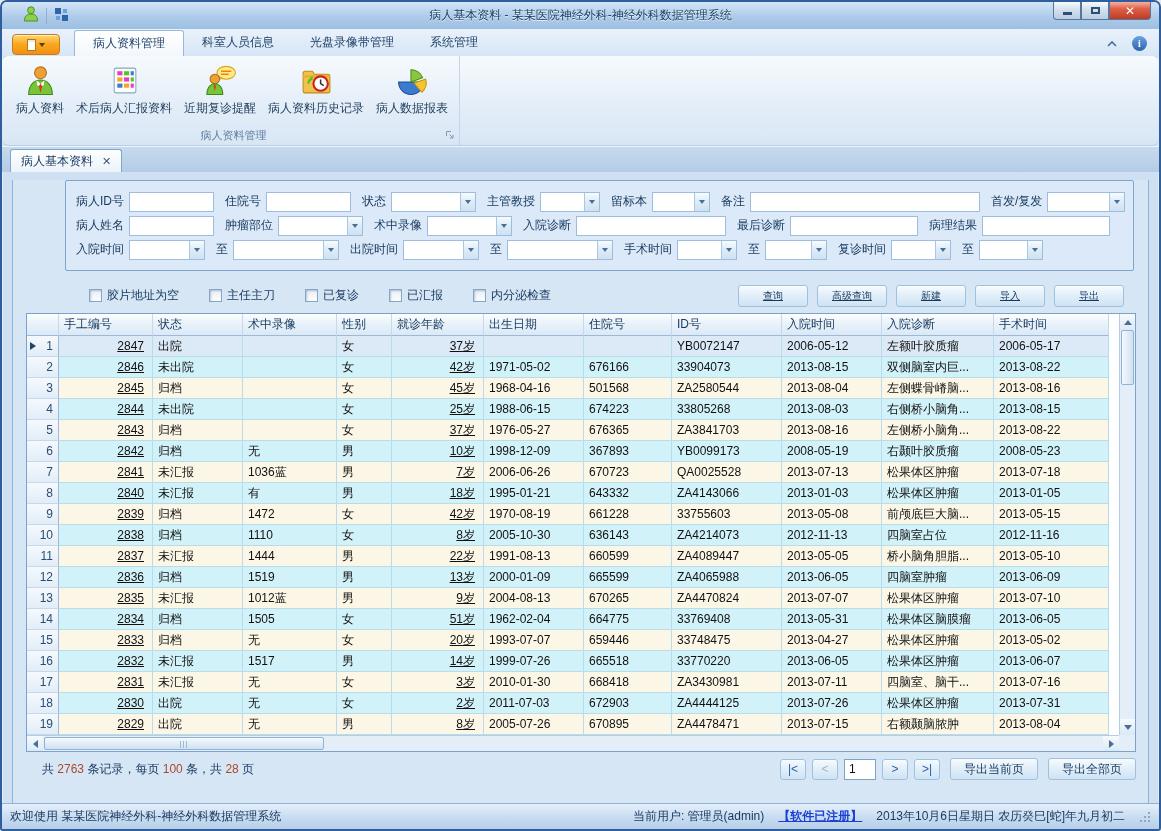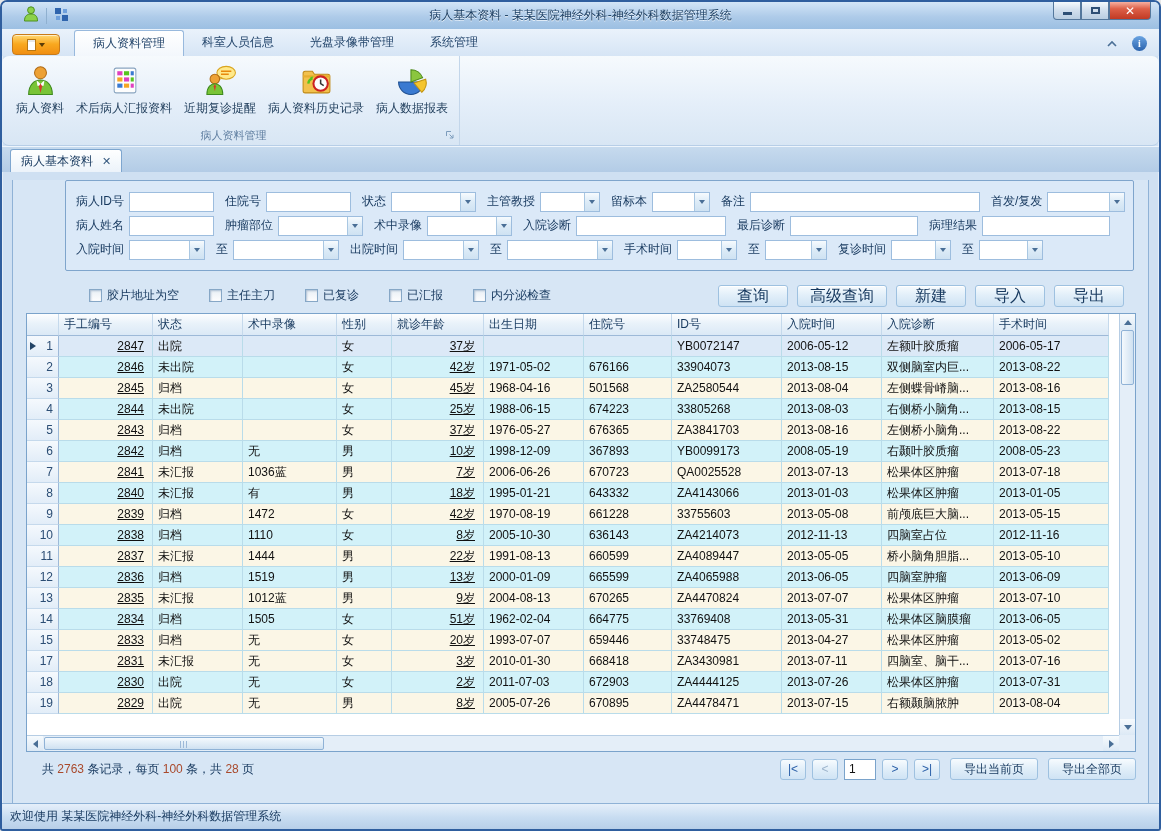--- a/index.html
+++ b/index.html
@@ -60,22 +60,22 @@
   .combo .cfill{flex:1;}
   .combo .cbtn{width:15px;background:linear-gradient(#f7fbfe,#dcebf7 50%,#cfe2f2);border-left:1px solid #a9c7e2;display:flex;align-items:center;justify-content:center;}
   .tri-dn{width:0;height:0;border-left:3.5px solid transparent;border-right:3.5px solid transparent;border-top:4px solid #4a6f96;}
   
   .filter-row{display:flex;align-items:center;margin:13px 14px 0 76px;height:23px;}
   .cbitem{display:flex;align-items:center;margin-right:30px;}
   .cb{width:13px;height:13px;border:1px solid #86a7c6;background:linear-gradient(#e9eff5,#fdfdfe);
     box-shadow:inset 1px 1px 2px rgba(120,150,180,.55);margin-right:5px;}
   .cblabel{font-size:12px;color:#16385e;white-space:nowrap;}
   .actions{margin-left:auto;display:flex;gap:9px;padding-right:10px;}
-  .act{min-width:70px;height:22px;border:1px solid #9ec1e0;border-radius:3px;font-size:16px;color:#16385e;
-    background:linear-gradient(#f7fbfe,#e2eff9 45%,#cfe3f4);padding:0 12px;box-shadow:inset 0 1px 0 #fff;}
+  .act{min-width:70px;height:22px;border:1px solid #9ec1e0;border-radius:3px;font-size:10px;color:#16385e;
+    background:linear-gradient(#f7fbfe,#e2eff9 45%,#cfe3f4);padding:0 12px;box-shadow:inset 0 1px 0 #fff;text-decoration:underline;}
   
   .grid{margin:6px 12px 0 13px;border:1px solid #7aa3cb;background:#fff;height:439px;position:relative;overflow:hidden;}
   .grid table{border-collapse:separate;border-spacing:0;table-layout:fixed;width:1082px;}
   .grid th{height:22px;background:linear-gradient(#fdfeff,#e9f2fa 45%,#dbe9f6);border-right:1px solid #c5d9ec;border-bottom:1px solid #9db9d8;
     font-size:12px;font-weight:normal;color:#16385e;text-align:left;padding:0 5px;white-space:nowrap;overflow:hidden;}
   .grid td{height:21px;font-size:12px;color:#111;padding:0 5px;border-right:1px solid #b9dcea;border-bottom:1px solid #b9dcea;
     white-space:nowrap;overflow:hidden;}
   .grid td.rowhdr{background:linear-gradient(#f5f9fd,#e2edf8);border-right:1px solid #9db9d8;border-bottom:1px solid #c5d9ec;
     color:#2b4d74;padding:0 5px 0 3px;}
   .rowhdr .rh-in{display:flex;align-items:center;justify-content:space-between;}
@@ -764,20 +764,39 @@
               <td>无</td>
               <td>女</td>
               <td class="num-r">20岁</td>
               <td>1993-07-07</td>
               <td>659446</td>
               <td>33748475</td>
               <td>2013-04-27</td>
               <td>松果体区肿瘤</td>
               <td>2013-05-02</td>
             </tr>
+            <tr class="row-cyan">
+              <td class="rowhdr">
+                <div class="rh-in">
+                  <span></span>
+                  <span>16</span>
+                </div>
+              </td>
+              <td class="num-r">2832</td>
+              <td>未汇报</td>
+              <td>1517</td>
+              <td>男</td>
+              <td class="num-r">14岁</td>
+              <td>1999-07-26</td>
+              <td>665518</td>
+              <td>33770220</td>
+              <td>2013-06-05</td>
+              <td>松果体区肿瘤</td>
+              <td>2013-06-07</td>
+            </tr>
             <tr class="row-cream">
               <td class="rowhdr">
                 <div class="rh-in">
                   <span></span>
                   <span>17</span>
                 </div>
               </td>
               <td class="num-r">2831</td>
               <td>未汇报</td>
               <td>无</td>
@@ -863,15 +882,21 @@
         <button class="pbtn">&gt;</button>
         <button class="pbtn">&gt;|</button>
         <button class="pexp">导出当前页</button>
         <button class="pexp">导出全部页</button>
       </div>
     </div>
   </div>
 
   <div class="statusbar">
     <span>欢迎使用 某某医院神经外科-神经外科数据管理系统</span>
+    <div class="sb-right">
+      <span>当前用户: 管理员(admin)</span>
+      <span class="reglink">【软件已注册】</span>
+      <span>2013年10月6日星期日 农历癸巳[蛇]年九月初二</span>
+      <span class="grip"></span>
+    </div>
   </div>
 
 </div>
 
 </body></html>

